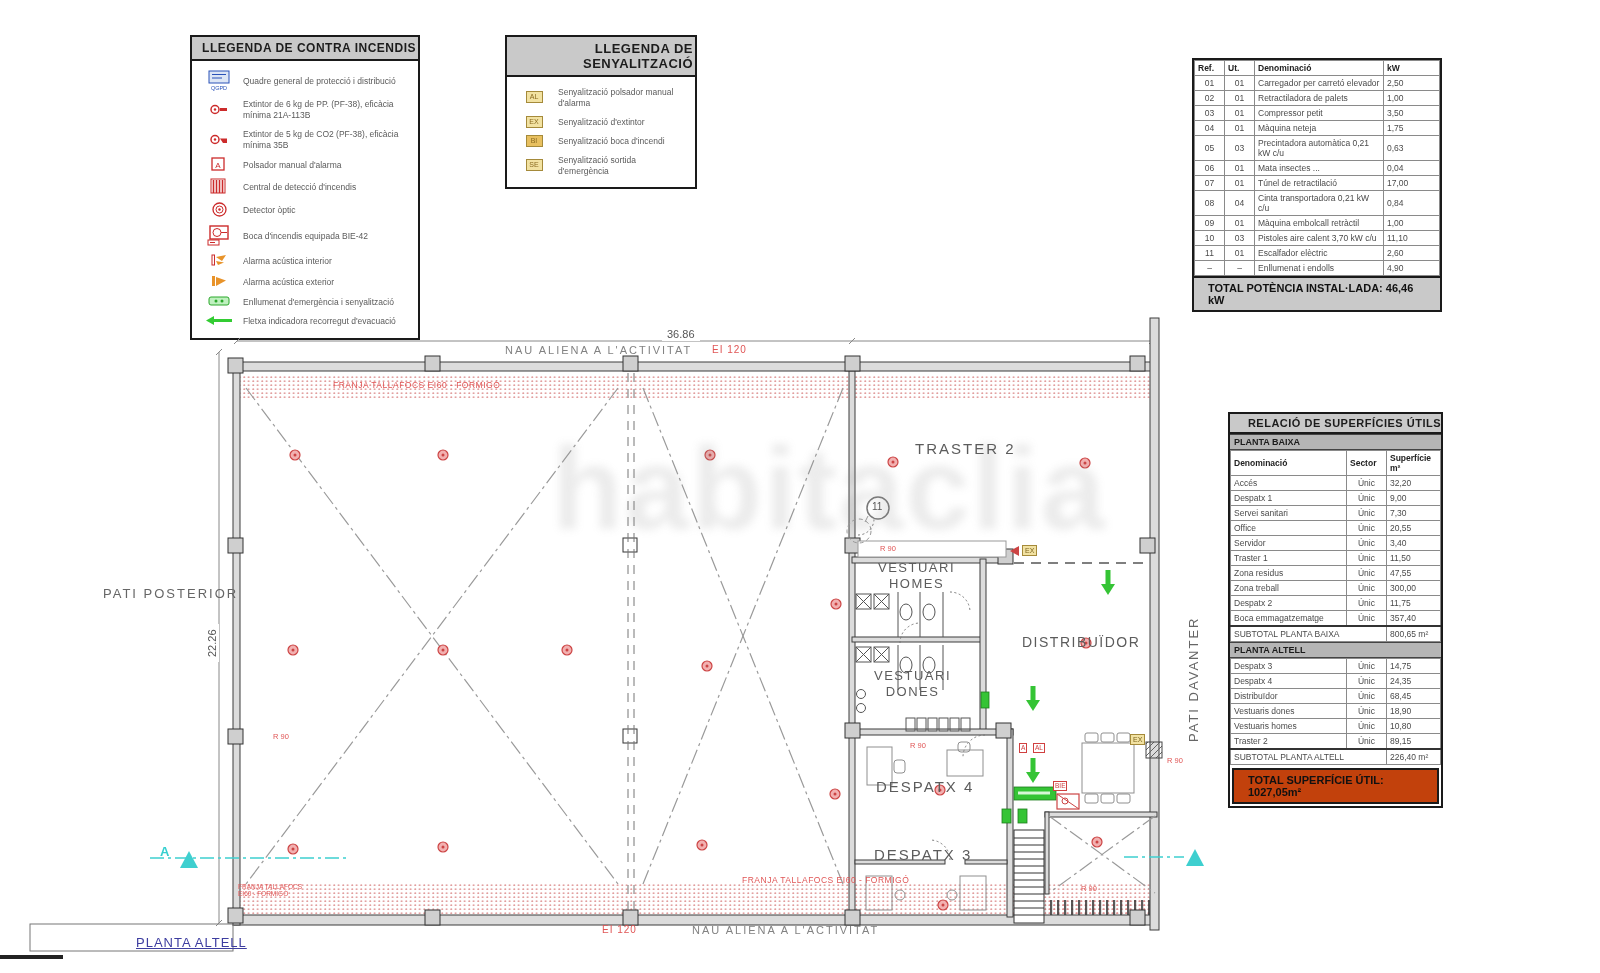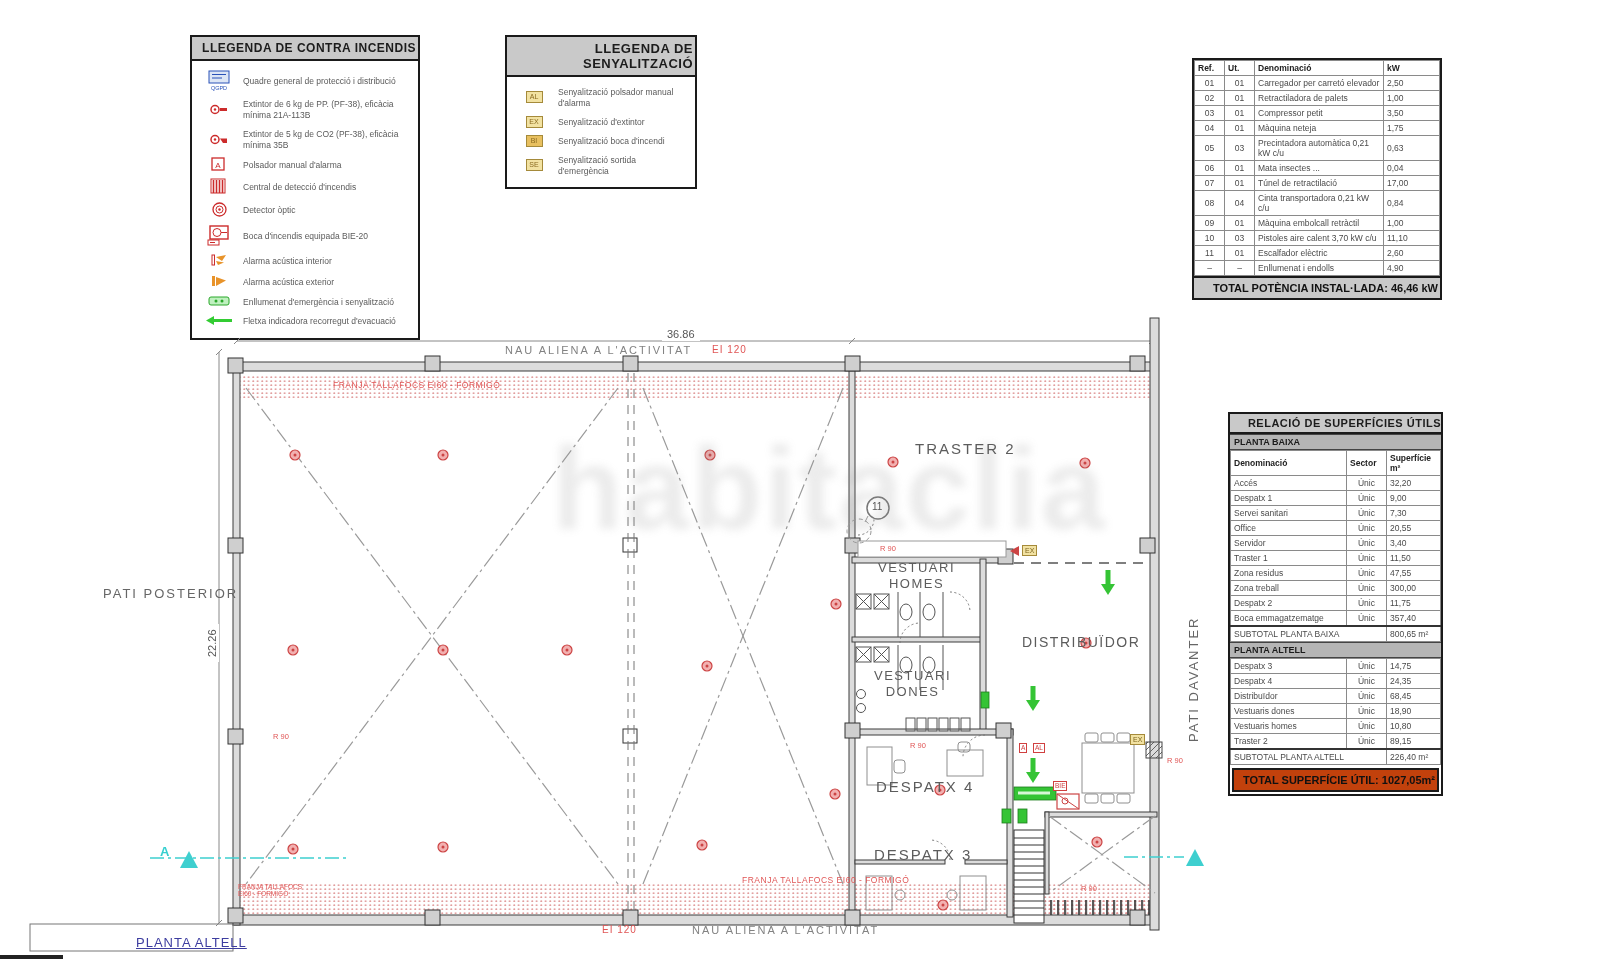--- a/index.html
+++ b/index.html
@@ -19,22 +19,22 @@
   .dtable{position:absolute;border:2px solid #1a1a1a;background:#fff;color:#4a4a4a;}
   .dtable table{border-collapse:collapse;width:100%;table-layout:fixed;}
   .dtable td,.dtable th{border:1px solid #8a8a8a;padding:2px 3px;font-size:8.5px;vertical-align:middle;
         overflow:hidden;}
   .dtable th{font-weight:bold;text-align:left;color:#222;}
   .c-ctr{text-align:center;}
   .c-num{text-align:left;padding-right:7px;margin-top:42px;}
   .secbar{background:#b5b5b5;border-top:1px solid #444;border-bottom:1px solid #444;
           font-weight:bold;font-size:9px;color:#1c1c1c;padding:2px 4px;text-align:left;}
   .subtotal td{font-weight:normal;border-top:2px solid #333;font-size:8.5px;}
-  .totalbar{background:#c9c9c9;border-top:2px solid #1a1a1a;font-weight:bold;text-align:right;
-            font-size:11px;color:#111;padding:4px 2px;}
+  .totalbar{background:#c9c9c9;border-top:2px solid #1a1a1a;font-weight:bold;text-align:left;
+            font-size:11px;color:#111;padding:4px 14px;}
   #surfaces .totalbar{background:#c2410c;font-size:11px;}
   
   .plbl{position:absolute;color:#6e6e6e;white-space:pre-line;line-height:1.2;z-index:4;}
   .zone{font-size:11px;letter-spacing:2px;color:#828282;}
   .room{font-size:15px;letter-spacing:2px;color:#5c5c5c;}
   .room.sm{font-size:13px;letter-spacing:1.5px;}
   .room.sm2{font-size:14px;letter-spacing:1.5px;}
   .ctr{text-align:center;}
   .outlbl{font-size:13px;letter-spacing:2px;color:#666;}
   .dim{font-size:11px;color:#555;background:#fff;padding:0 5px;}
@@ -401,21 +401,21 @@
       <div class="litem">
         <span class="licon">
             <svg width="27" height="23">
               <rect x="4" y="2" width="18" height="13" fill="none" stroke="#cc2b2b" stroke-width="1.4"></rect>
               <circle cx="11" cy="8.5" r="4" fill="none" stroke="#cc2b2b"></circle>
               <line x1="15" y1="8.5" x2="21" y2="8.5" stroke="#cc2b2b"></line>
               <rect x="2" y="16" width="11" height="5" fill="none" stroke="#cc2b2b"></rect>
               <line x1="4" y1="18.5" x2="9" y2="18.5" stroke="#cc2b2b"></line>
             </svg>
           </span>
-        <span class="llabel">Boca d'incendis equipada BIE-20</span>
+        <span class="llabel">Boca d'incendis equipada BIE-42</span>
       </div>
       <div class="litem">
         <span class="licon">
             <svg width="20" height="15">
               <rect x="3" y="2" width="2.5" height="10" fill="#fff" stroke="#cc2b2b"></rect>
               <path d="M7 4 L17 2 L13 8 Z" fill="#e8932a"></path>
               <path d="M7 8 L15 9.5 L9 12 Z" fill="#e8932a"></path>
             </svg>
           </span>
         <span class="llabel">Alarma acústica interior</span>

